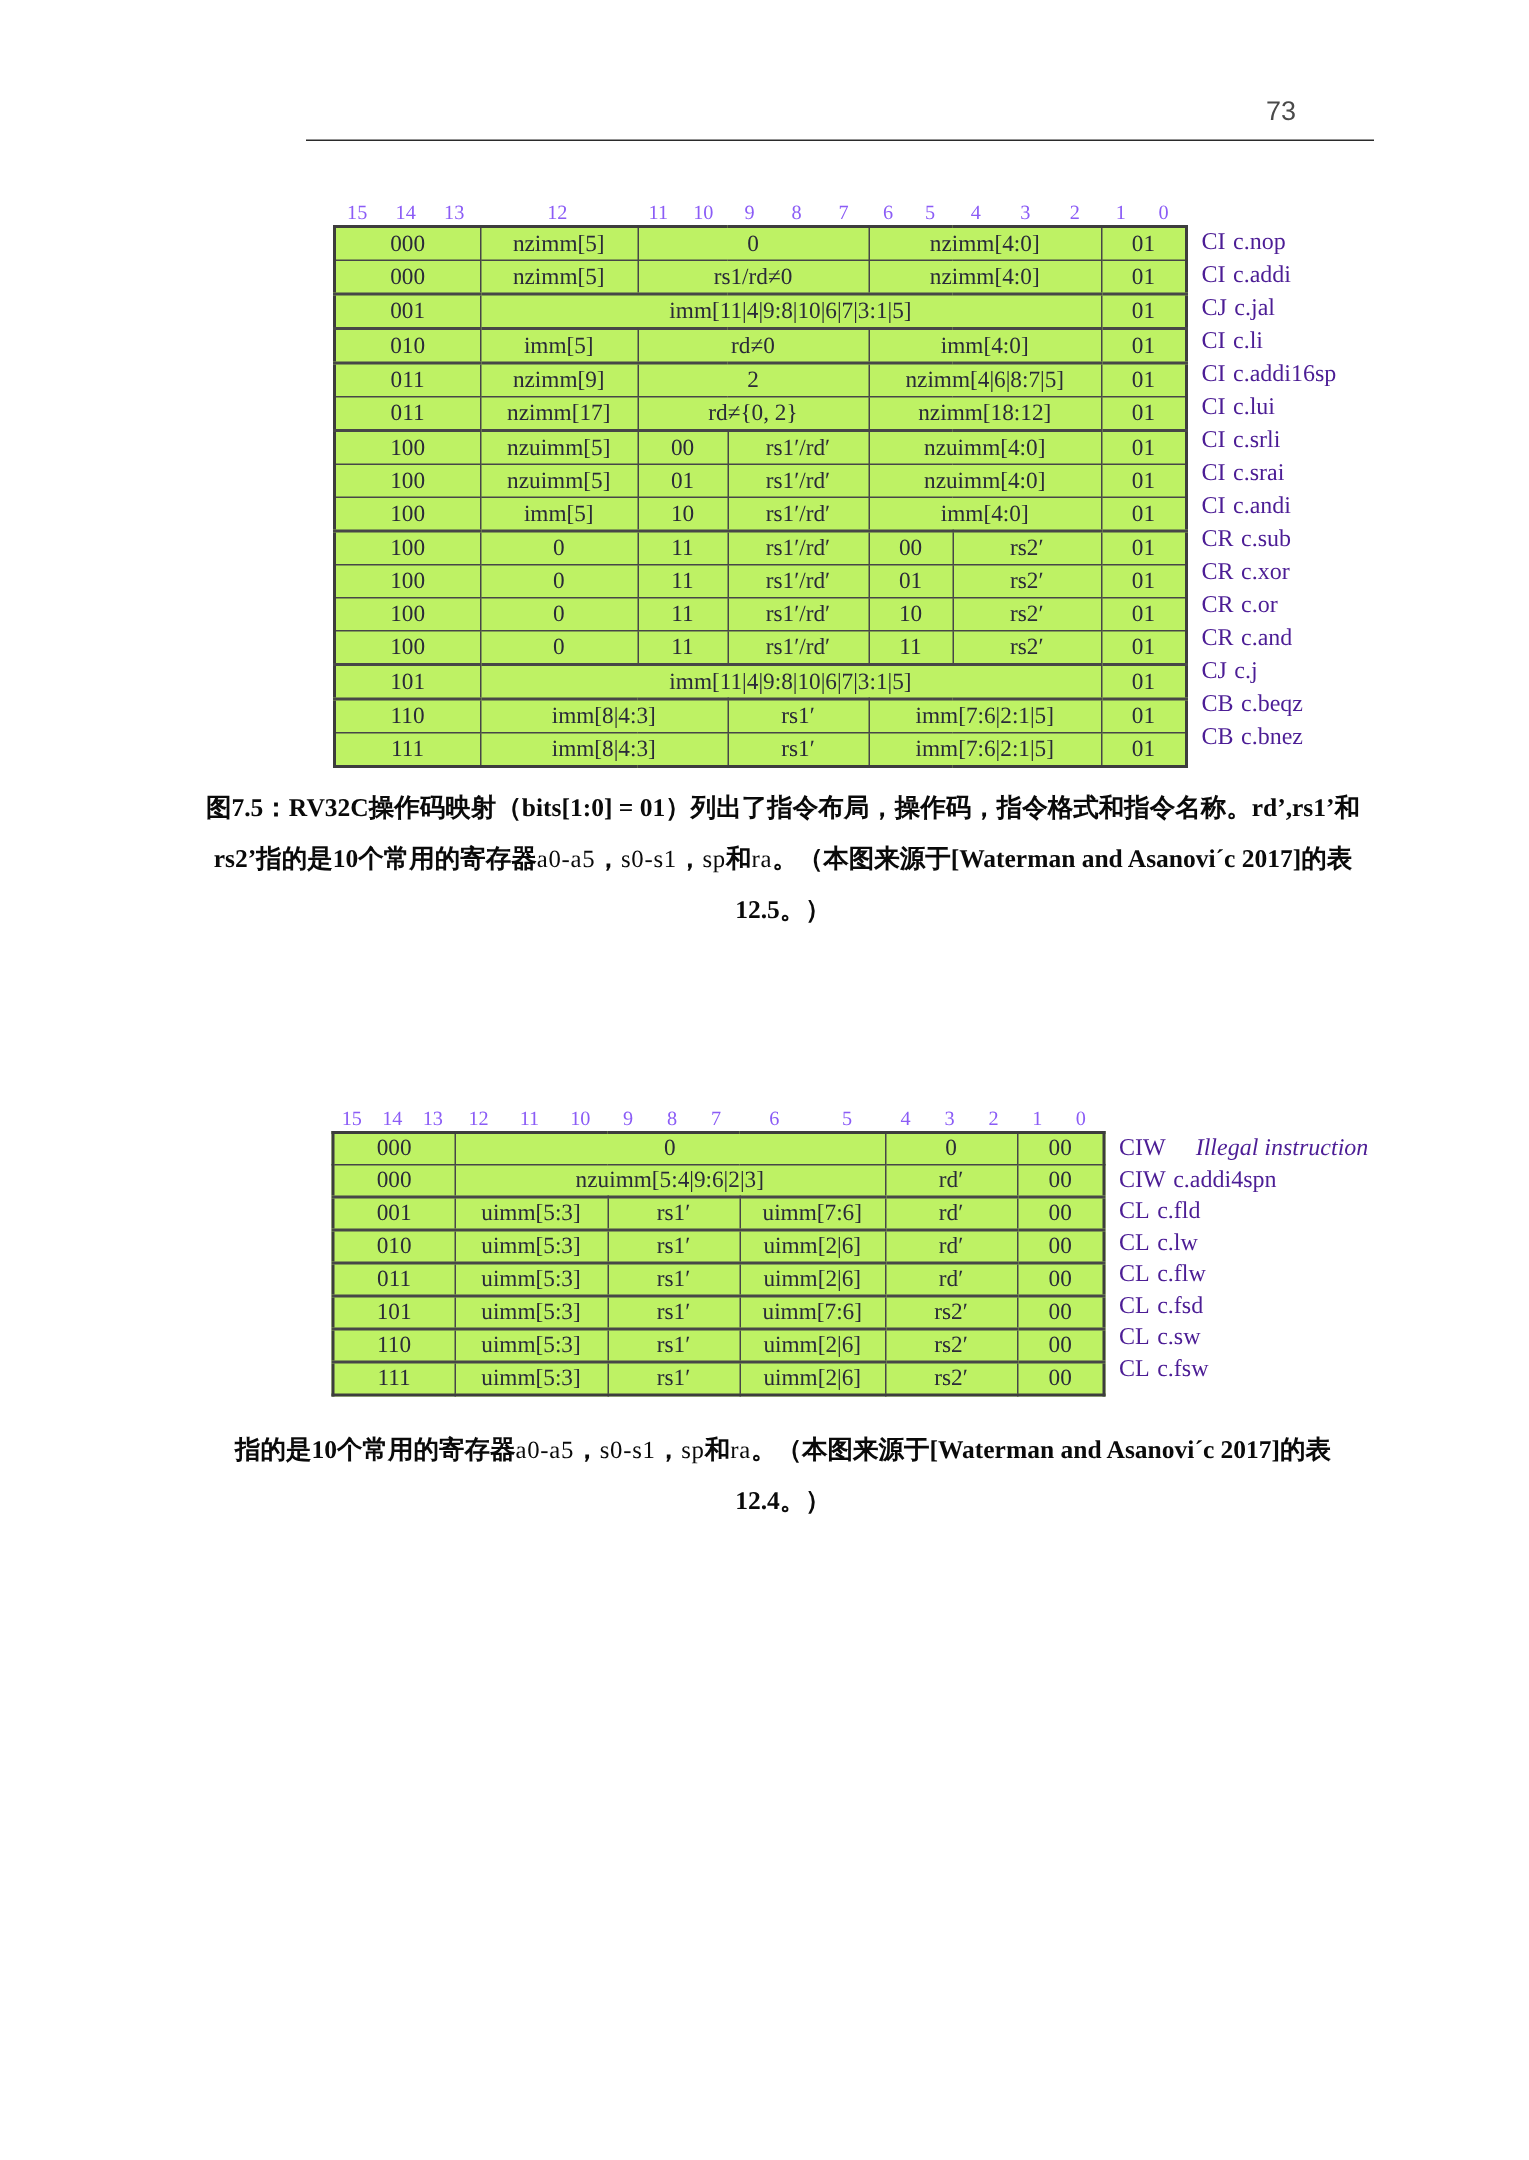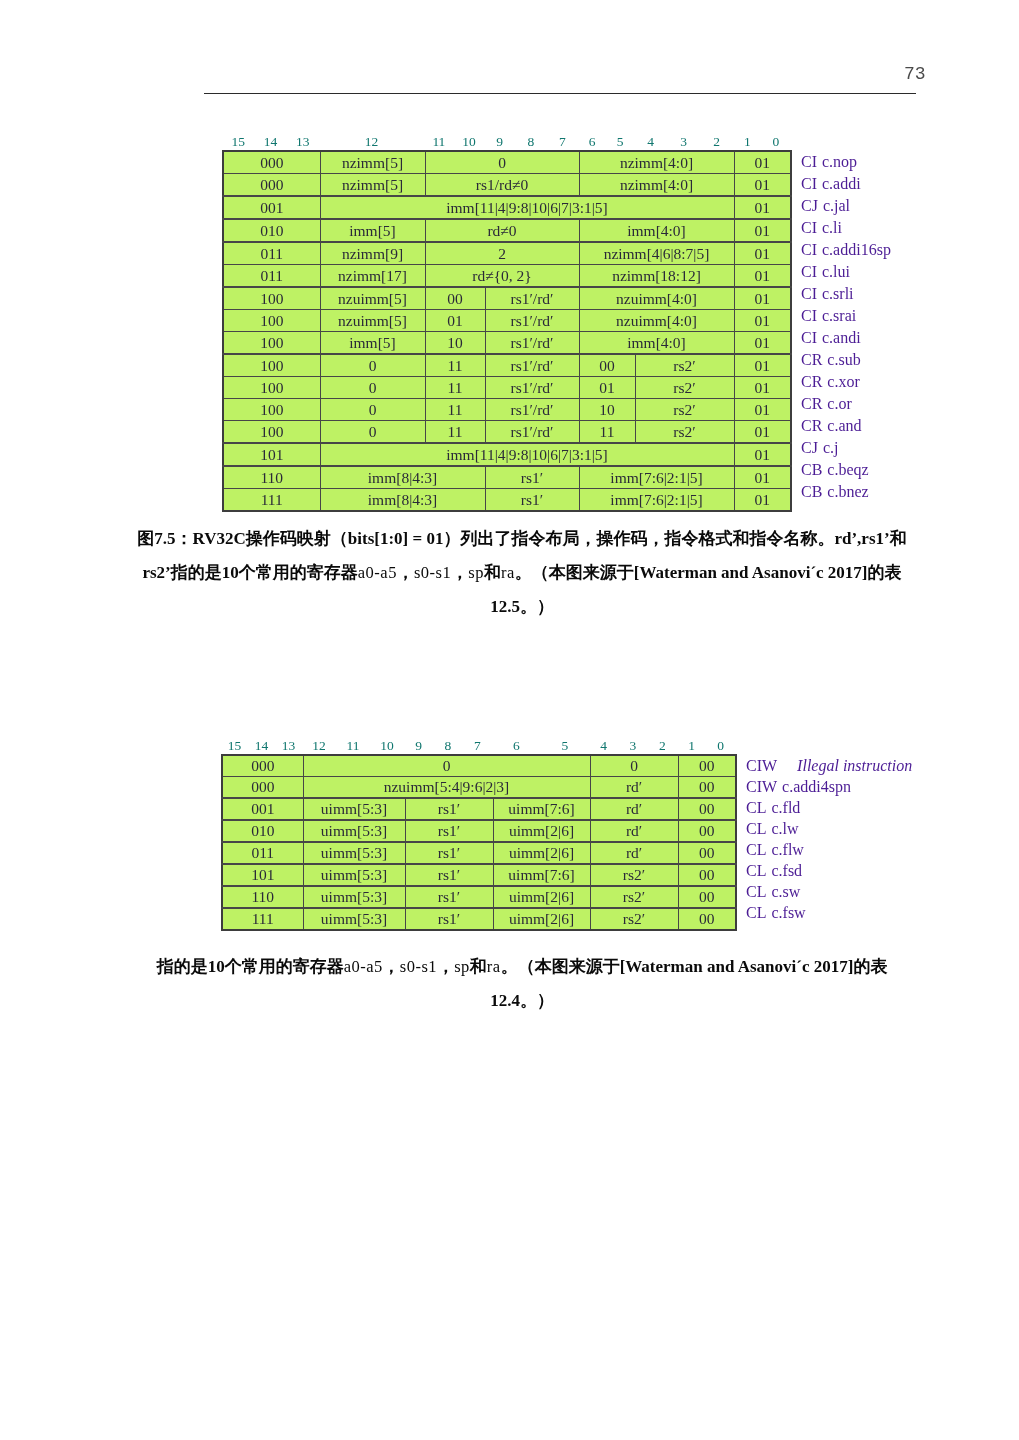--- a/index.html
+++ b/index.html
@@ -1,26 +1,26 @@
 <!DOCTYPE html>
 <html><head>
 <meta charset="utf-8">
 <style>
   html,body{margin:0;padding:0;background:#ffffff;}
   body{width:1019px;height:1440px;position:relative;overflow:hidden;
        font-family:"Liberation Serif","DejaVu Serif",serif;}
   .page{position:absolute;inset:0;background:#fff;}
 
-  .page-number{position:absolute;top:64px;left:904px;width:40px;text-align:left;
-       font-family:Liberation Mono, monospace;font-size:18px;color:#4a4a4a;}
+  .page-number{position:absolute;top:64px;left:844px;width:40px;text-align:left;
+       font-family:Liberation Sans, sans-serif;font-size:18px;color:#4a4a4a;}
   .header-rule{position:absolute;top:93px;left:204px;width:712px;height:0;
        border-top:1.6px solid #2b2b2b;}
 
   .figwrap{position:absolute;}
-  .bitrow{display:flex;height:18px;font-size:13.5px;color:#0f766e;}
+  .bitrow{display:flex;height:18px;font-size:13.5px;color:#8b5cf6;}
   .bitcol{display:flex;justify-content:space-around;align-items:flex-end;box-sizing:border-box;}
   .bitcol span{display:block;line-height:16px;}
 
   table.enc{border-collapse:collapse;table-layout:fixed;border:2px solid #3d3d3d;background:#bef264;}
   table.enc td{border:1px solid #474747;text-align:center;padding:0;overflow:hidden;
        white-space:nowrap;font-size:15.5px;color:#2a2a38;}
   #table1 td{height:21px;line-height:21px;}
   #table2 td{height:20px;line-height:20px;}
   tr.thick td{border-bottom-width:2px;}
 

